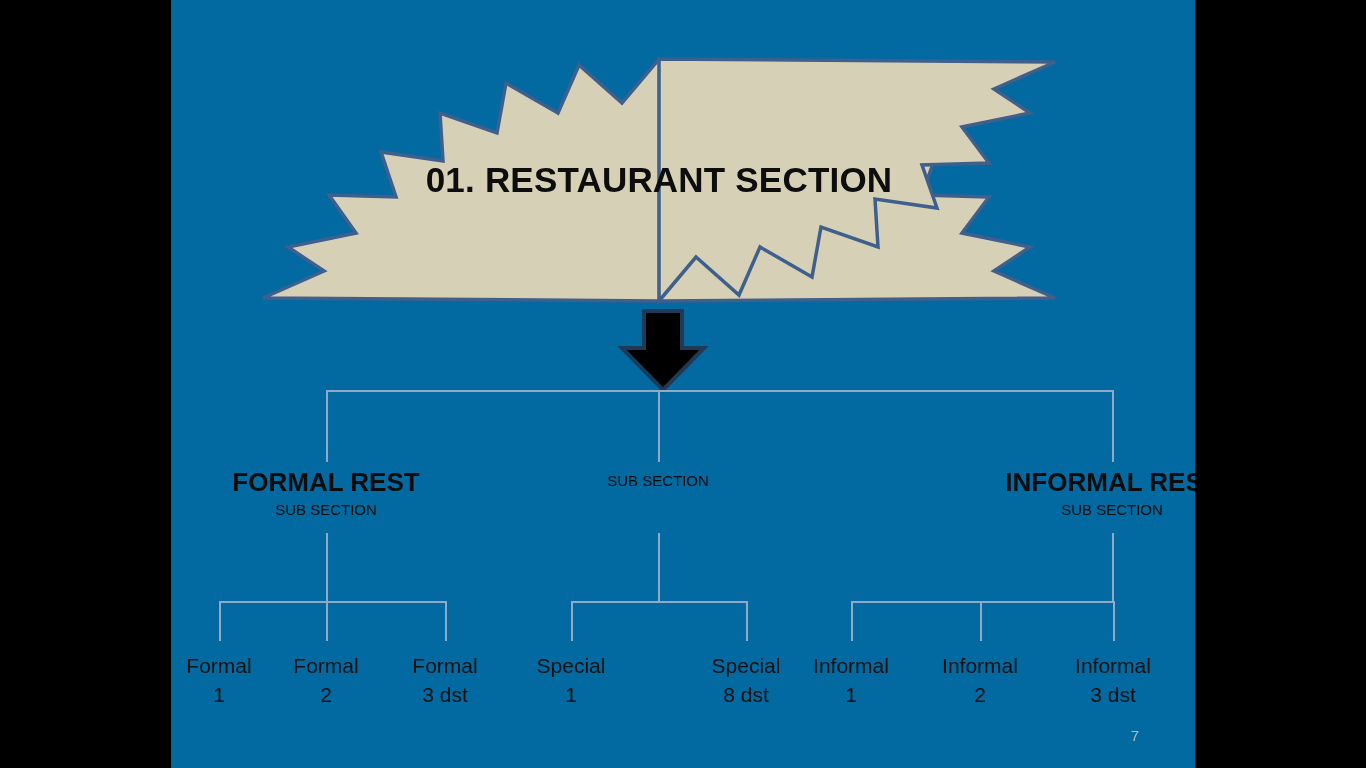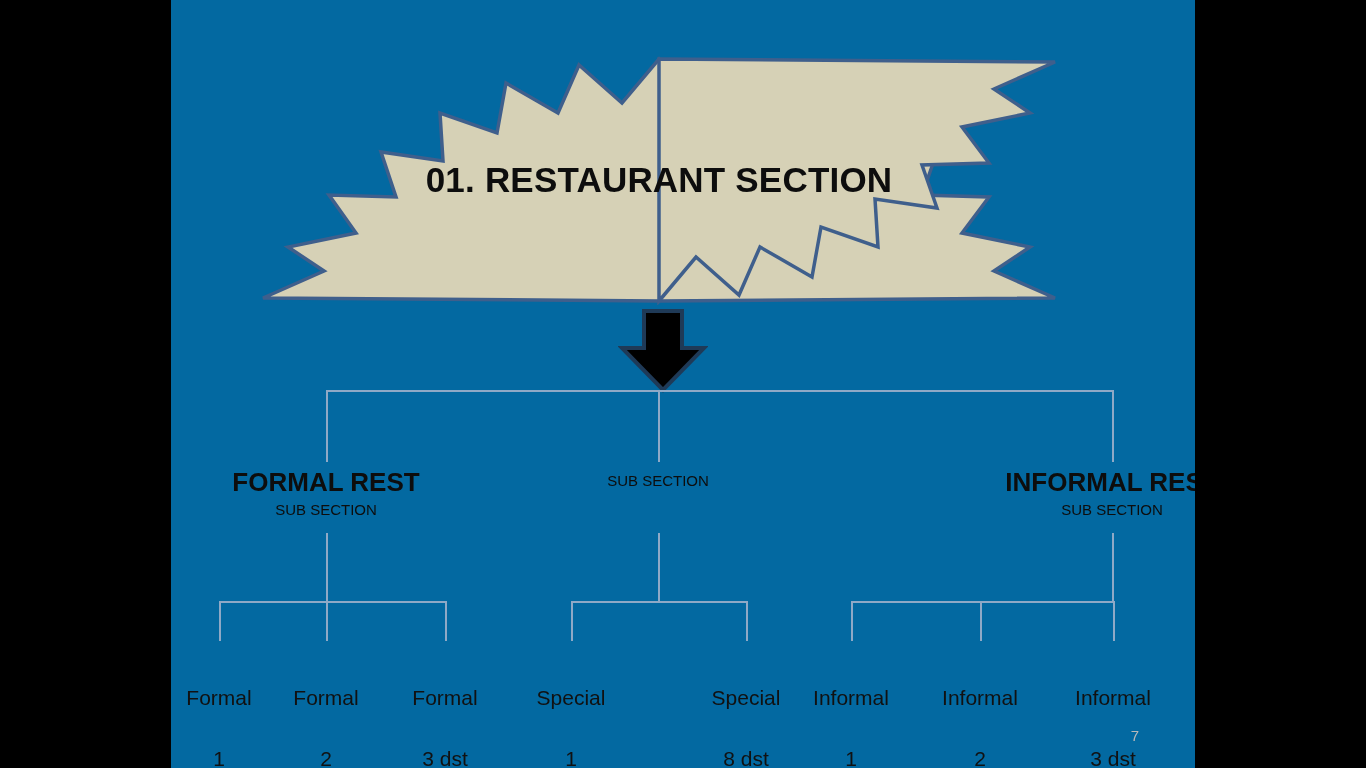--- a/index.html
+++ b/index.html
@@ -117,21 +117,21 @@
   .leaf {
     position: absolute;
     width: 150px;
     text-align: center;
     font-size: 21px;
     font-weight: normal;
     color: #111111;
     line-height: 1.38;
     font-family: "Liberation Sans", sans-serif;
   }
-  .leaf .l1, .leaf .l2 { display: block; white-space: nowrap; margin-top: 32px; }
+  .leaf .l1, .leaf .l2 { display: block; white-space: nowrap; }
 
   
   #page-number {
     position: absolute;
     right: 56px;
     bottom: 24px;
     font-size: 15px;
     color: #b9b9b9;
     font-family: "Liberation Sans", sans-serif;
   }

